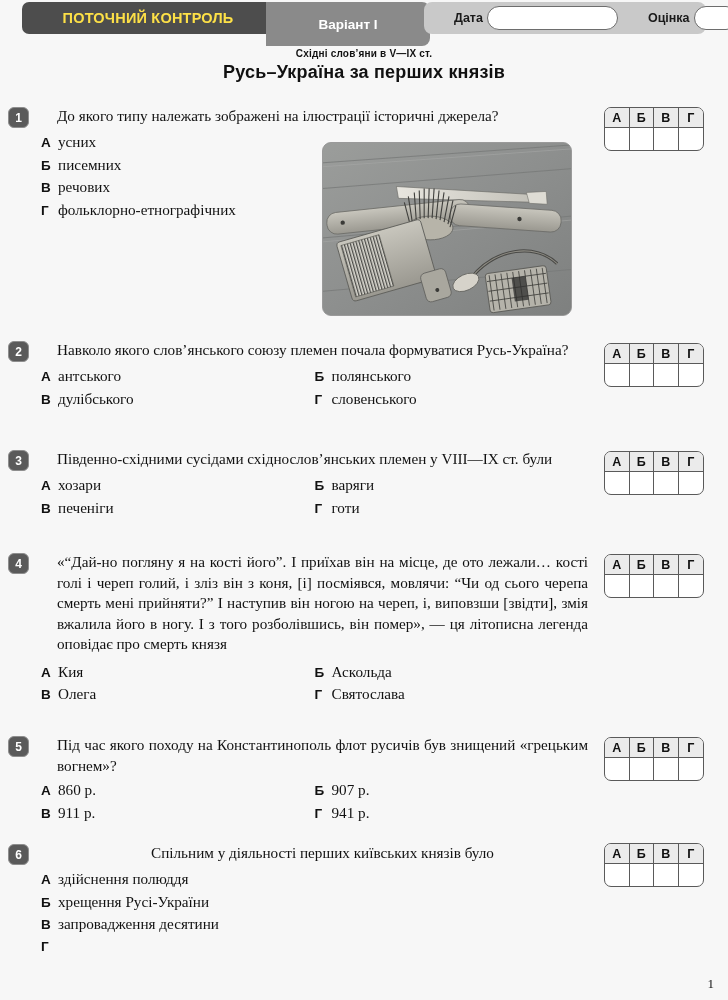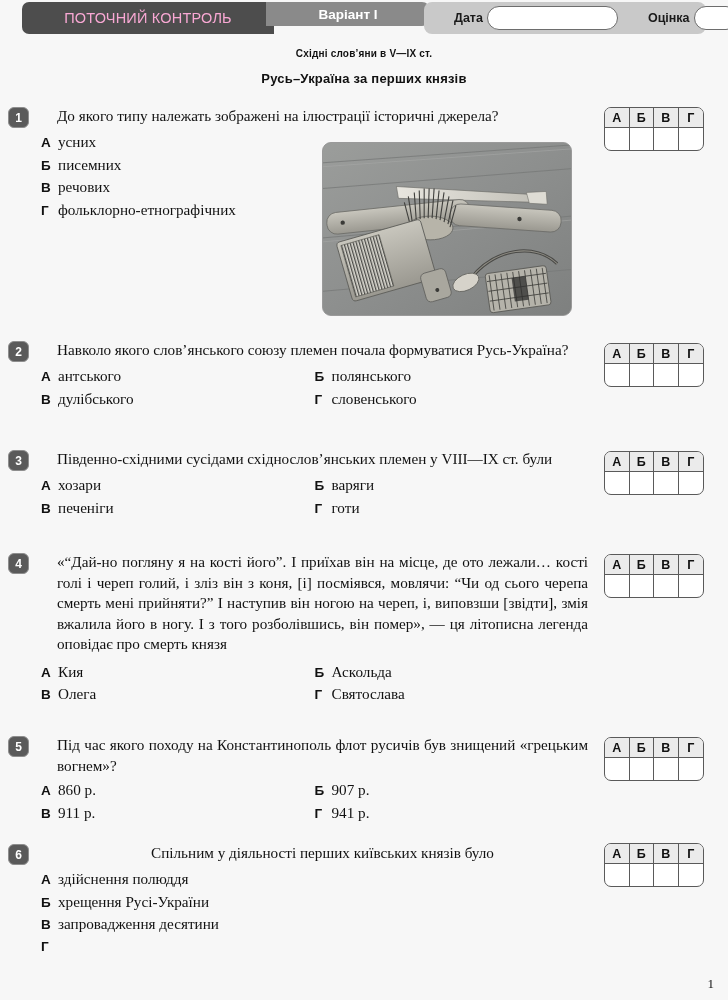--- a/index.html
+++ b/index.html
@@ -18,28 +18,28 @@
     position:absolute; left:0; top:2px;
     width:728px; height:32px;
     display:flex; align-items:stretch;
   }
   .hdr-title {
     position:absolute; left:22px; top:0;
     width:252px; height:32px;
     background:#4d4d4d;
     border-radius:7px 0 0 7px;
     display:flex; align-items:center; justify-content:center;
-    color:#f9a8d4;
-    font-family:"Liberation Sans", sans-serif;
-    font-weight:normal; font-size:14.5px;
+    color:#fde047;
+    font-family:"Liberation Sans", sans-serif;
+    font-weight:bold; font-size:14.5px;
     letter-spacing:.2px;
   }
   .hdr-variant {
     position:absolute; left:266px; top:0;
-    width:164px; height:24px;
+    width:164px; height:44px;
     background:#8a8a8a;
     border-radius:0 8px 8px 0;
     display:flex; align-items:center; justify-content:center;
     color:#ffffff;
     font-family:"Liberation Sans", sans-serif;
     font-weight:bold; font-size:13.5px;
   }
   .hdr-right {
     position:absolute; left:424px; top:0;
     width:282px; height:32px;
@@ -63,21 +63,21 @@
 
   
   .title-wrap {
     position:absolute; left:0; top:44px; width:728px;
     text-align:center;
     font-family:"Liberation Sans", sans-serif;
     font-weight:bold;
     color:#111;
   }
   .title-line1 { font-size:10px; line-height:19px; letter-spacing:.2px; }
-  .title-line2 { font-size:13px; line-height:19px; letter-spacing:.2px;margin-top:6px; }
+  .title-line2 { font-size:18px; line-height:19px; letter-spacing:.2px; }
 
   
   .q {
     position:absolute;
     left:8px;
     width:580px;
   }
   .q-head { display:flex; align-items:flex-start; }
   .qnum {
     flex:0 0 auto;

